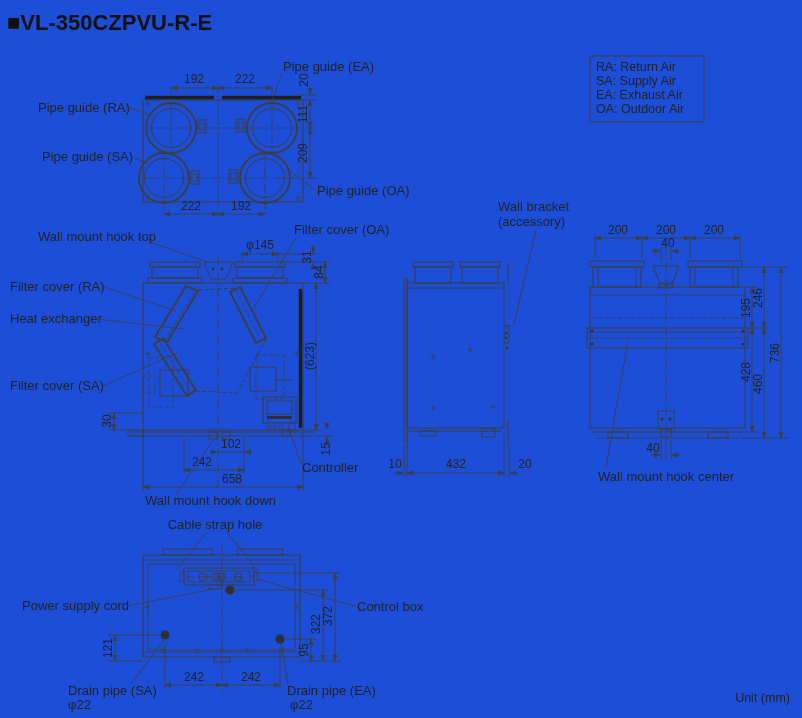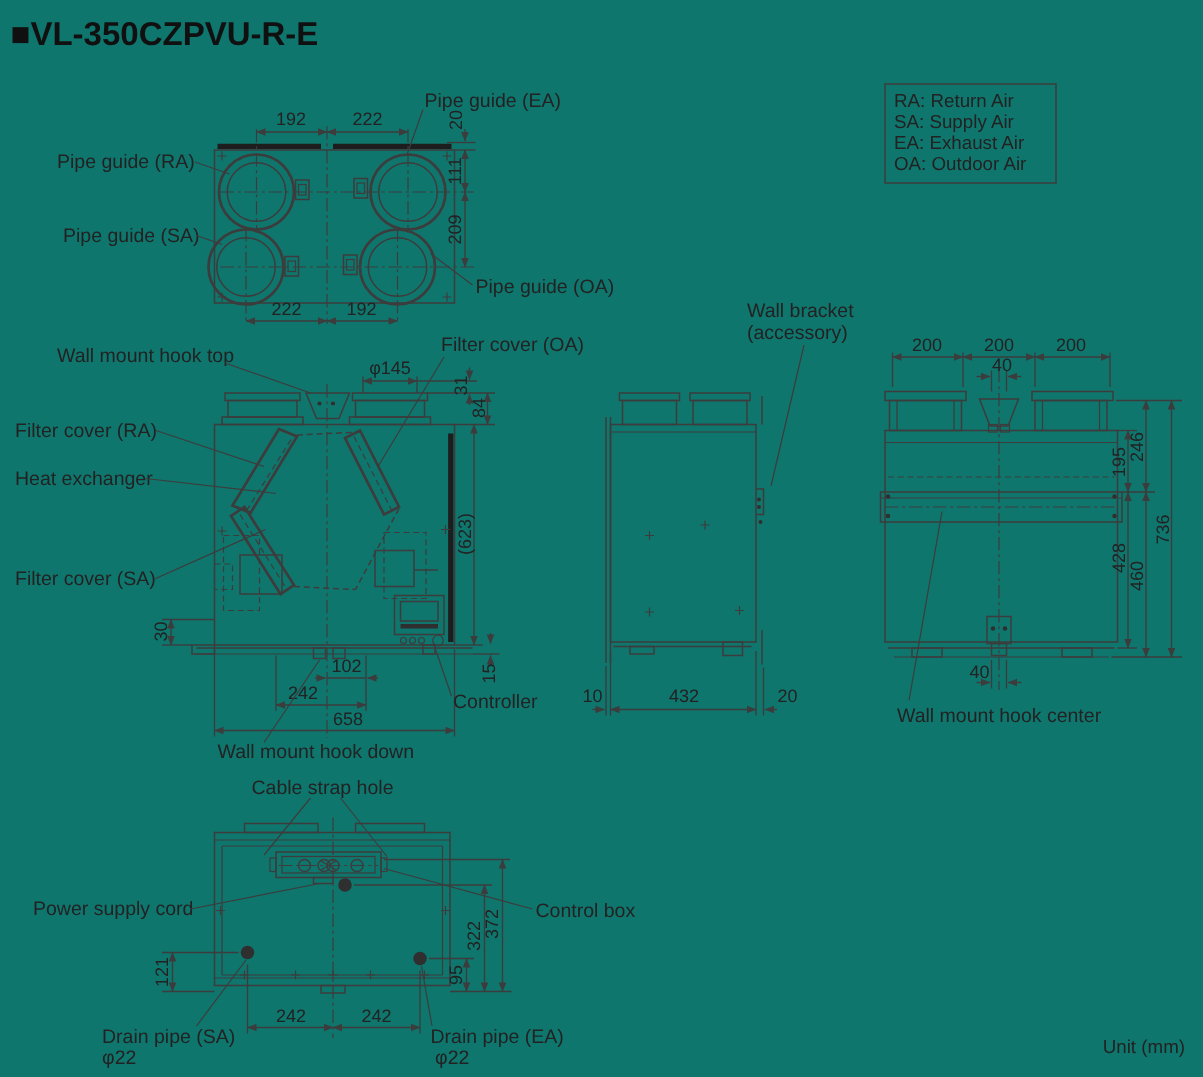--- a/index.html
+++ b/index.html
@@ -1,16 +1,16 @@
 <!DOCTYPE html>
 <html><head>
 <meta charset="utf-8">
 <style>
   html,body{margin:0;padding:0;background:#fff;}
-  #stage{position:relative;width:802px;height:718px;background:#0f766e;font-family:"Liberation Sans",sans-serif;}
+  #stage{position:relative;width:802px;height:718px;background:#1d4ed8;font-family:"Liberation Sans",sans-serif;}
   svg{position:absolute;left:0;top:0;}
   .s{stroke:#3c3c3c;fill:none;stroke-width:1;}
   .sw2{stroke-width:1.8;}
   .sw3{stroke:#1d1d1d;stroke-width:3.5;}
   .thin{stroke-width:.8;}
   .d{stroke-dasharray:4 2.5;}
   .cl{stroke-dasharray:9 2.5 2 2.5;stroke-width:.8;}
   .dim{stroke:#3c3c3c;fill:none;stroke-width:.9;}
   .fillc{fill:#2f2f2f;stroke:none;}
   text{fill:#222;}

